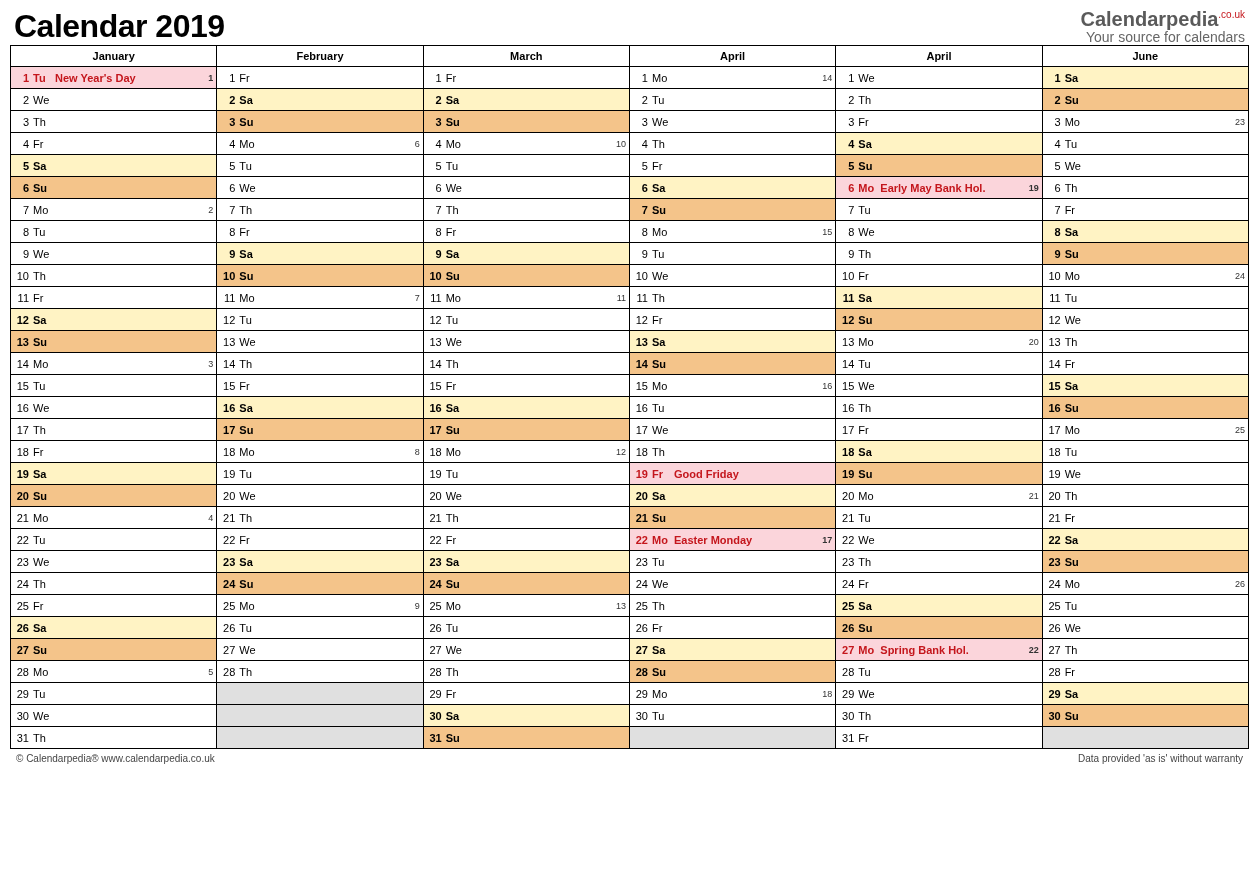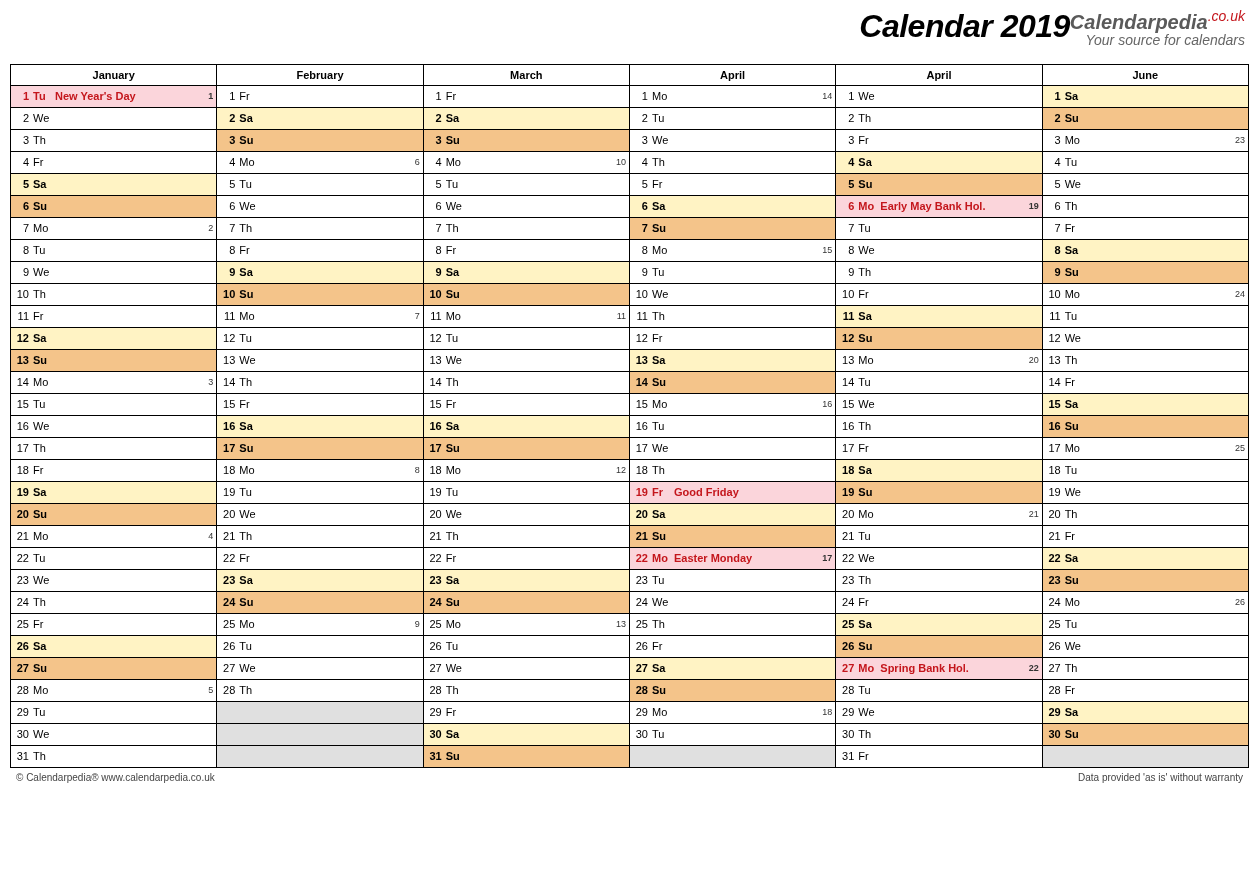--- a/index.html
+++ b/index.html
@@ -1,23 +1,23 @@
 <!DOCTYPE html>
 <html><head>
 <meta charset="utf-8">
 <style>
   * { box-sizing: border-box; margin: 0; padding: 0; }
   body { background: #fff; font-family: Arial, Helvetica, sans-serif; width: 1259px; }
   .page { padding: 8px 10px 6px 10px; }
-  .header { display: flex; justify-content: flex-end; align-items: flex-start; margin-bottom: 16px; padding: 0 4px; font-style: italic; }
+  .header { display: flex; justify-content: space-between; align-items: flex-start; margin-bottom: 0; padding: 0 4px; }
   .title { font-size: 32px; font-weight: bold; color: #000; letter-spacing: -0.5px; }
   .logo { text-align: right; }
   .logo-top { font-size: 20px; font-weight: bold; color: #5a5a5a; }
   .logo-top .red { color: #c4161c; }
-  .logo-top .uk { font-size: 14px; vertical-align: super; color: #c4161c; font-weight: normal; }
+  .logo-top .uk { font-size: 10px; vertical-align: super; color: #c4161c; font-weight: normal; }
   .logo-sub { font-size: 14px; color: #666; margin-top: -2px; }
   table { border-collapse: collapse; width: 100%; table-layout: fixed; }
   th { border: 1px solid #000; font-size: 11px; font-weight: bold; padding: 4px 0; background: #fff; }
   td { border: 1px solid #000; height: 22px; padding: 0; position: relative; }
   td.blank { background: #e0e0e0; }
   .cell { display: flex; align-items: center; height: 100%; font-size: 11px; position: relative; }
   .dnum { width: 20px; text-align: right; padding-right: 2px; }
   .dow { width: 22px; padding-left: 2px; }
   .evt { flex: 1; padding-left: 2px; font-weight: bold; white-space: nowrap; overflow: hidden; }
   .wk { position: absolute; right: 3px; font-size: 9px; color: #333; }

